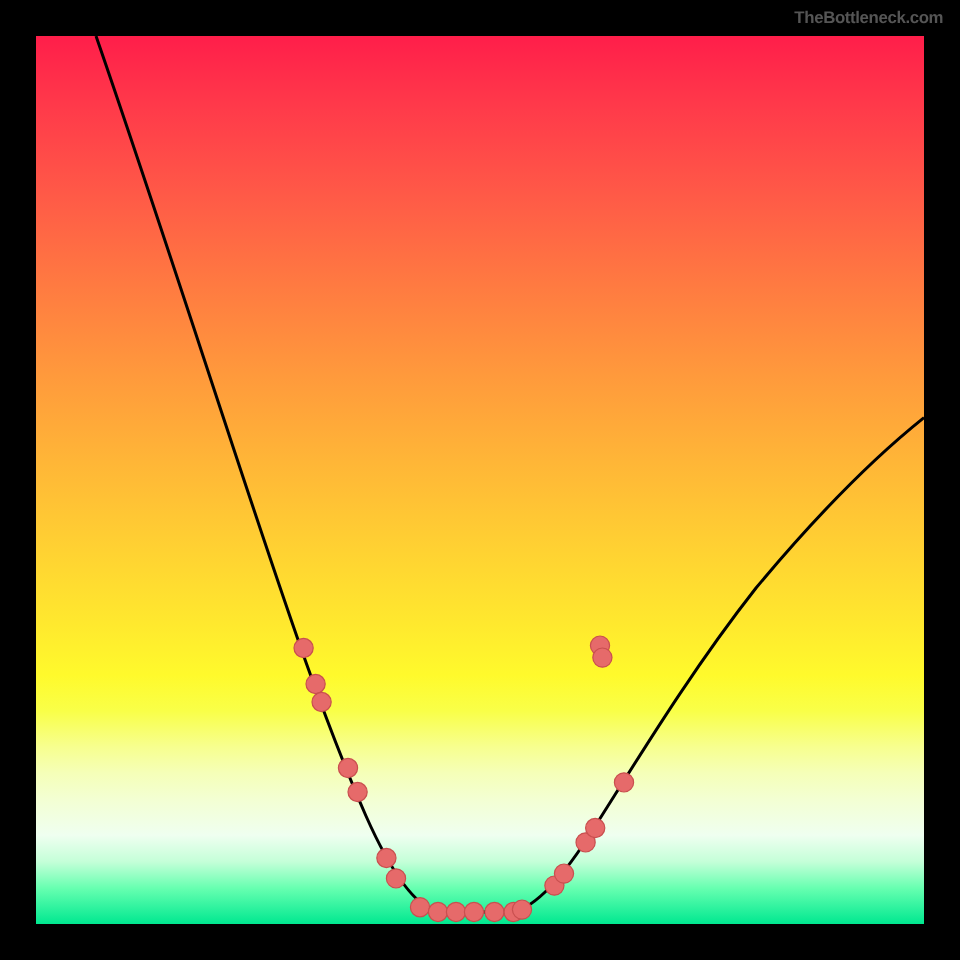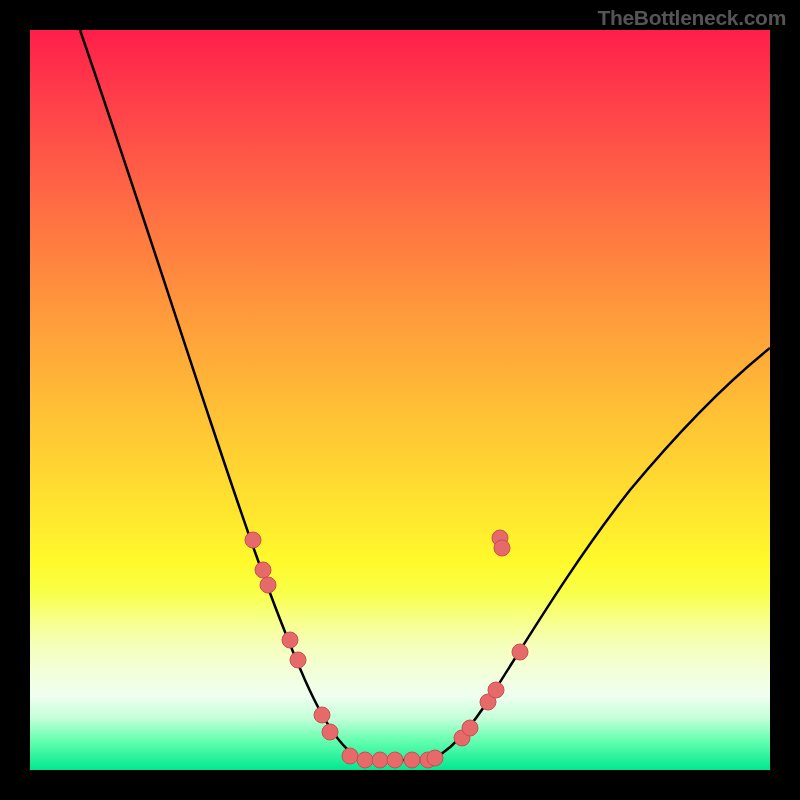--- a/index.html
+++ b/index.html
@@ -9,21 +9,21 @@
     background: #000;
     position: relative;
     font-family: Arial, sans-serif;
     overflow: hidden;
   }
   .watermark {
     position: absolute;
     top: 6px;
     right: 14px;
     color: #555;
-    font-size: 21px;
+    font-size: 14px;
     font-weight: 600;
     z-index: 3;
     letter-spacing: -0.3px;
   }
   .plot-area {
     position: absolute;
     left: 30px;
     top: 30px;
     width: 740px;
     height: 740px;

